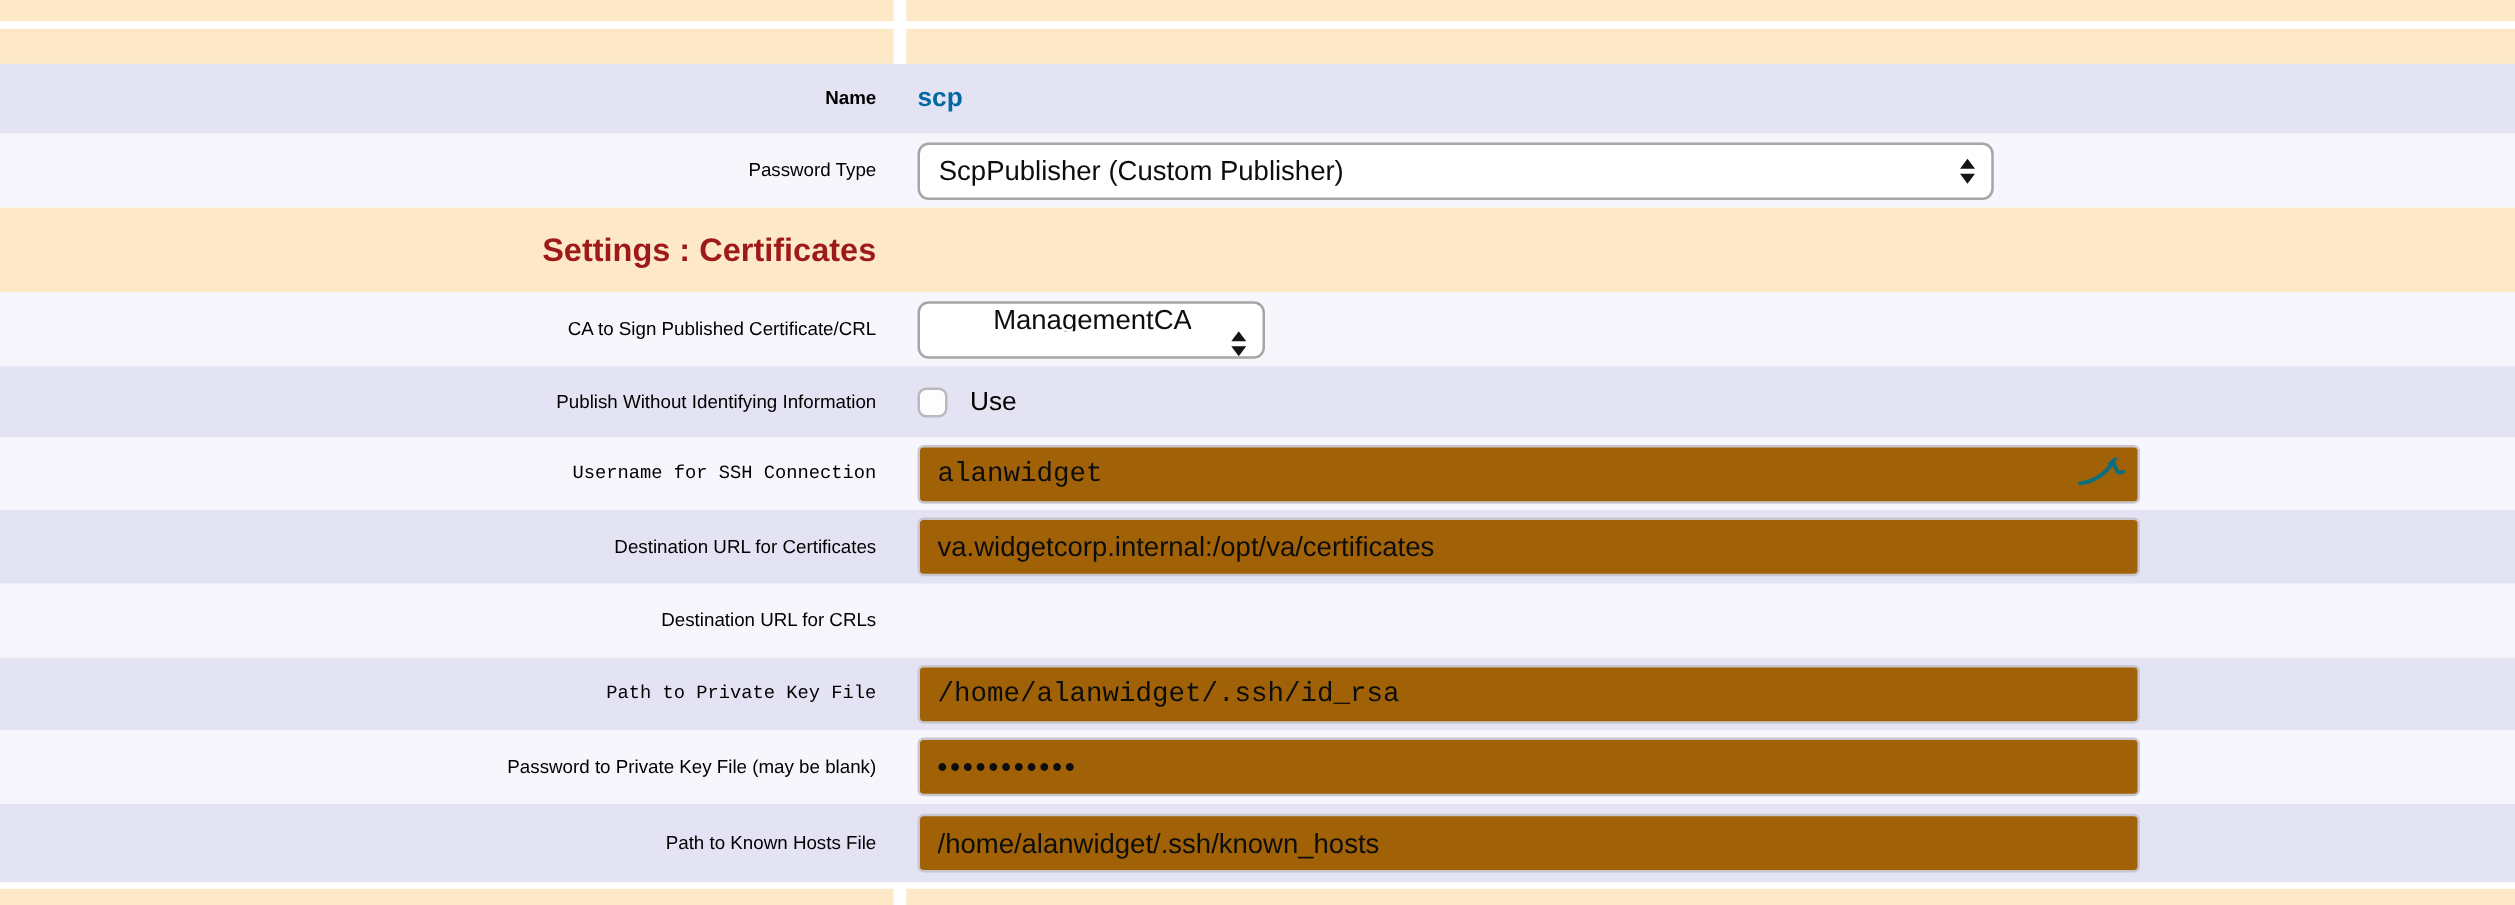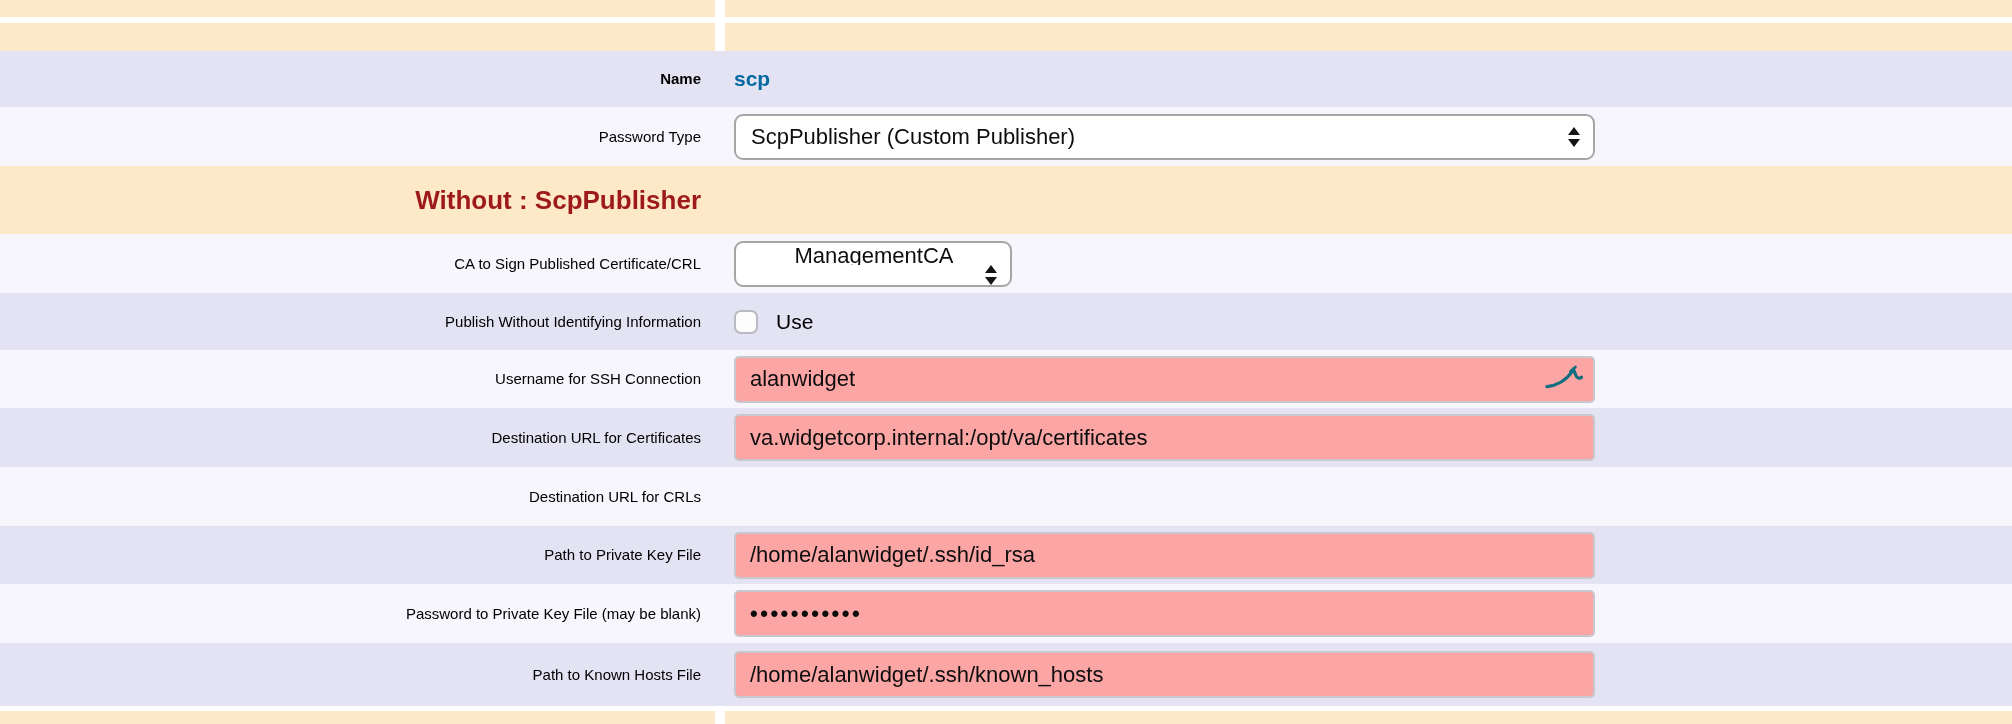--- a/index.html
+++ b/index.html
@@ -12,21 +12,21 @@
   .split { display: flex; width: 100%; }
   .band-left  { width: 715px; background: var(--cream, #fde9c7); }
   .band-gap   { width: 10px;  background: #ffffff; }
   .band-right { flex: 1;      background: var(--cream, #fde9c7); }
   .h17 { height: 17px; } .h28 { height: 28px; } .h13 { height: 13px; }
   .white-gap6 { height: 6px; background: #ffffff; }
   .white-gap5 { height: 5px; background: #ffffff; }
 
   
   .row { display: flex; align-items: center; width: 100%; }
-  .r56 { height: 56px; } .r57 { height: 57px; } .r58 { height: 58px; }
+  .r56 { height: 56px; } .r57 { height: 57px; } .r58 { height: 58px; font-family: Liberation Mono, monospace; }
   .r59 { height: 59px; } .r63 { height: 63px; }
   .bg-dark  { background: var(--row-dark, #e3e3f4); }
   .bg-light { background: var(--row-light, #f6f6fc); }
 
   .row .label { width: 715px; flex: none; padding-right: 14px; text-align: right;
                 font-size: 15px; color: #000000; line-height: 1.2; }
   .row .value { flex: 1; padding-left: 19px; display: flex; align-items: center; }
   .bold { font-weight: 700; }
   .value-text { font-size: 21px; color: #0369a1; }
 
@@ -48,22 +48,22 @@
   .select-arrows i.up   { border-bottom: 8px solid #151515; }
   .select-arrows i.down { border-top: 8px solid #151515; }
 
   
   .checkbox { width: 24px; height: 24px; border: 2px solid #b9b9c1; border-radius: 7px;
               background: #fdfdfe; display: inline-block; cursor: pointer; flex: none; }
   .checkbox-label { margin-left: 18px; font-size: 21px; color: #000000; }
 
   
   .input-wrap { position: relative; display: inline-block; line-height: 0; }
-  .text-input { width: 861px; height: 47px; border: 2px solid #c7c7cd; border-radius: 5px;
-                background: #fca5a5; font-family: inherit; font-size: 22px; color: #0d0d0d;
+  .text-input { width: 978px; height: 47px; border: 2px solid #c7c7cd; border-radius: 5px;
+                background: #a16207; font-family: inherit; font-size: 22px; color: #0d0d0d;
                 padding: 16px 14px; outline: none; }
   .with-icon .text-input { padding-right: 54px; }
   .password-dots { font-size: 22px; font-weight: 700; letter-spacing: 2.5px; }
 
   .pm-icon { position: absolute; right: 12px; top: 50%; transform: translateY(-55%);
              line-height: 0; cursor: pointer; }
 </style>
 </head>
 <body>
 
@@ -95,21 +95,21 @@
         <span class="select-text">ScpPublisher (Custom Publisher)</span>
         <span class="select-arrows">
             <i class="up"></i>
             <i class="down"></i>
           </span>
       </div>
     </div>
   </div>
 
   <div class="settings-band">
-    <div class="settings-title">Without : ScpPublisher</div>
+    <div class="settings-title">Settings : Certificates</div>
   </div>
 
   <div class="row r59 bg-light">
     <div class="label">CA to Sign Published Certificate/CRL</div>
     <div class="value">
       <div class="select select-ca" role="listbox">
         <span class="select-text">ManagementCA</span>
         <span class="select-arrows">
             <i class="up"></i>
             <i class="down"></i>

